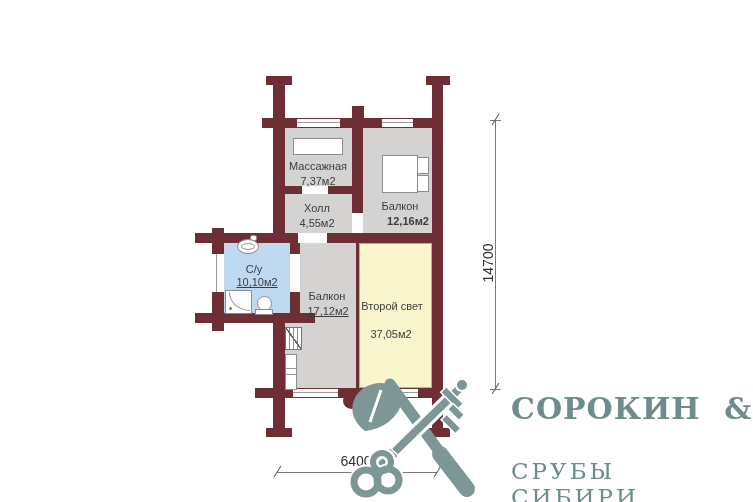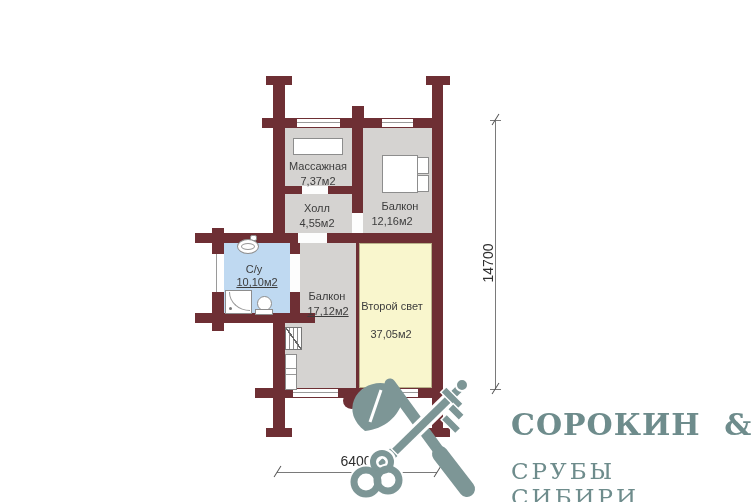--- a/index.html
+++ b/index.html
@@ -44,21 +44,21 @@
   
   .dim-line{position:absolute;background:#7a7a7a;}
   .tick{position:absolute;width:13px;height:1px;background:#555;transform:rotate(-58deg);}
   .dash{position:absolute;width:11px;height:1px;background:#7a7a7a;}
   .dim-lbl{position:absolute;font-size:13px;color:#2e2e2e;white-space:nowrap;}
   .dim-lbl-v{left:457px;top:255px;width:62px;text-align:center;transform:rotate(-90deg);font-size:14px;}
   .dim-lbl-h{left:356px;top:453px;transform:translateX(-50%);font-size:14px;}
   
   .logo-icon{position:absolute;left:340px;top:370px;width:172px;height:132px;}
   .logo-text{position:absolute;color:#6e8c8c;font-family:"DejaVu Serif","Liberation Serif",serif;}
-  .logo-l1{left:511px;top:391px;font-size:30px;font-weight:bold;letter-spacing:1px;word-spacing:12px;margin-top:16px;}
+  .logo-l1{left:511px;top:391px;font-size:30px;font-weight:bold;letter-spacing:1px;word-spacing:12px;}
   .logo-l2{left:511px;top:423px;font-size:30px;font-weight:bold;letter-spacing:1px;}
   .logo-l3{left:511px;top:458px;font-size:23px;letter-spacing:3px;}
 </style>
 </head>
 <body>
 
 <div class="stage">
 
 
   <div class="fl fl-gray" style="left:285px;top:128px;width:67px;height:105px;"></div>
@@ -111,21 +111,21 @@
   <div class="furn ellipse" style="left:257px;top:296px;width:15px;height:15px;"></div>
   <div class="furn" style="left:255px;top:309px;width:18px;height:6px;"></div>
   <div class="furn stairs" style="left:285px;top:327px;width:17px;height:23px;"></div>
   <div class="furn stairs2" style="left:285px;top:354px;width:12px;height:36px;"></div>
 
   <div class="lbl" style="left:318px;top:160px;">Массажная</div>
   <div class="lbl" style="left:318px;top:175px;">7,37м2</div>
   <div class="lbl" style="left:317px;top:202px;text-align:right;">Холл</div>
   <div class="lbl" style="left:317px;top:217px;">4,55м2</div>
   <div class="lbl" style="left:400px;top:200px;">Балкон</div>
-  <div class="lbl" style="left:392px;top:215px;">12,16м2</div>
+  <div class="lbl" style="left:408px;top:215px;font-weight:bold;">12,16м2</div>
   <div class="lbl" style="left:254px;top:263px;">С/у</div>
   <div class="lbl" style="left:257px;top:276px;text-decoration:underline;">10,10м2</div>
   <div class="lbl" style="left:327px;top:290px;">Балкон</div>
   <div class="lbl" style="left:328px;top:305px;text-decoration:underline;">17,12м2</div>
   <div class="lbl" style="left:392px;top:300px;">Второй свет</div>
   <div class="lbl" style="left:391px;top:328px;">37,05м2</div>
 
   <div class="dim-line" style="left:495px;top:120px;width:1px;height:270px;"></div>
   <div class="dash" style="left:490px;top:120px;"></div>
   <div class="dash" style="left:490px;top:389px;"></div>

